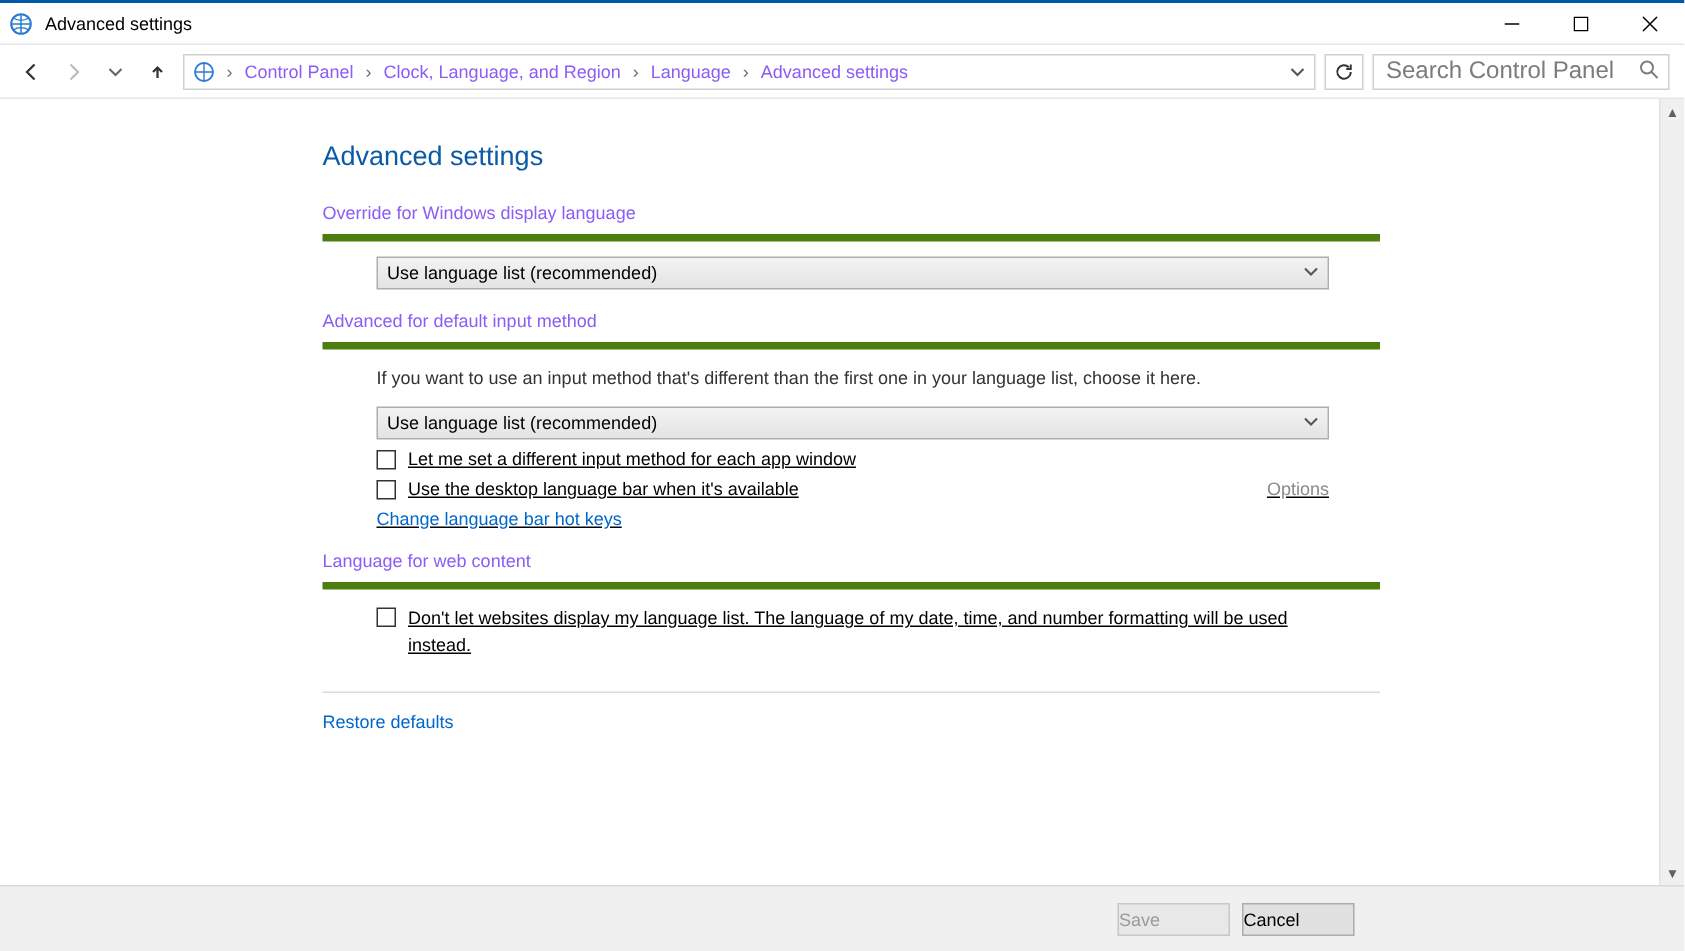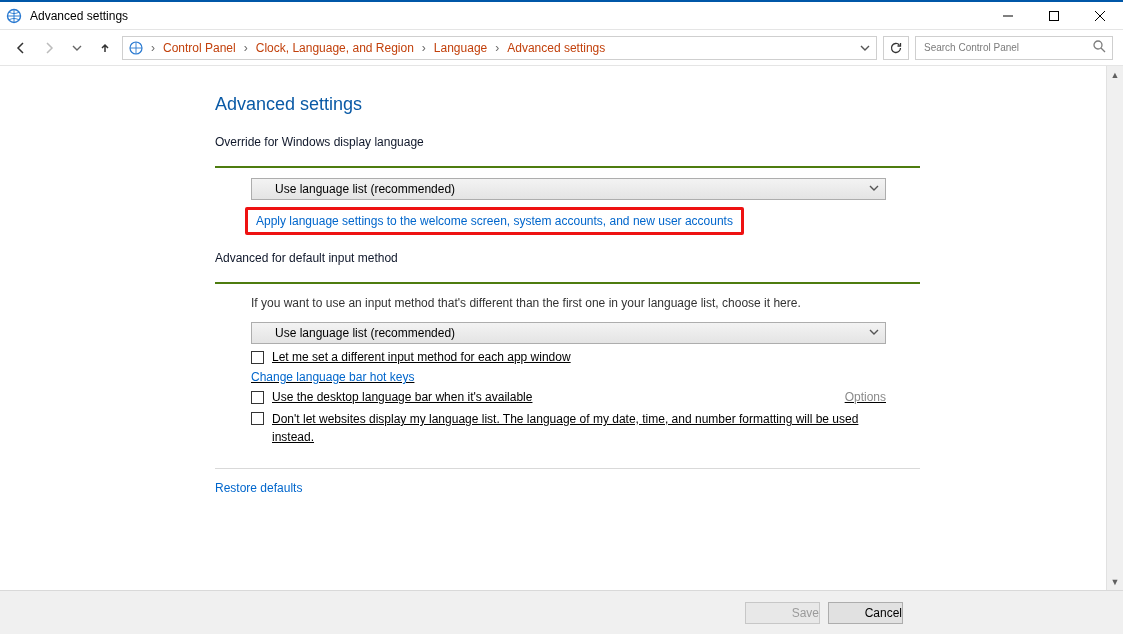--- a/index.html
+++ b/index.html
@@ -53,40 +53,40 @@
     flex:1;
     height:24px;
     border:1px solid #cfcfcf;
     display:flex; align-items:center;
     padding:0 4px;
     gap:2px;
     background:#fff;
     min-width:0;
   }
   .addr-icon { width:18px; height:18px; display:flex;align-items:center;justify-content:center; margin-right:2px;}
-  .crumb { color:#c2410c; padding:0 4px; white-space:nowrap; }
+  .crumb { color:#8b5cf6; padding:0 4px; white-space:nowrap; }
   .crumb-sep { color:#6b6b6b; padding:0 2px; }
   .addr-right { margin-left:auto; display:flex; align-items:center; gap:6px; color:#555; padding-right:2px;}
   .refresh-btn {
     width:26px; height:24px;
     border:1px solid #cfcfcf;
     display:flex; align-items:center; justify-content:center;
     background:#fff;
   }
   .searchbox {
     width:198px; height:24px;
     border:1px solid #cfcfcf;
     display:flex; align-items:center;
     padding:0 6px;
     color:#6d6d6d;
     background:#fff;
     position:relative;
   }
   .searchbox input {
-    border:0; outline:0; width:100%; font-size:10px;
+    border:0; outline:0; width:100%; font-size:16px;
     color:#1d4ed8;
   }
   .searchbox input::placeholder { color:#7c7c7c; }
   .searchbox .mag { position:absolute; right:6px; color:#7c7c7c; }
 
   
   .content-wrap {
     position:absolute; top:66px; left:0; right:0; bottom:44px;
     overflow:hidden;
   }
@@ -109,33 +109,33 @@
     margin: 28px 0 0 215px;
   }
   .page-title {
     color:#0a5aa6;
     font-size:18px;
     font-weight:400;
     margin:0 0 20px 0;
   }
   .section-head {
     font-size:12px;
-    color:#0f172a;
-    padding-bottom:17px;
-    border-bottom:2px solid #4d7c0f;
+    color:#8b5cf6;
+    padding-bottom:7px;
+    border-bottom:5px solid #4d7c0f;
     margin: 14px 0 10px 0;
   }
   .indent { margin-left: 36px; width: 635px; }
   .desc { color:#333; margin:6px 0 10px 0; line-height:1.5; }
   .dropdown {
     width:635px; height:22px;
     border:1px solid #adadad;
     background: linear-gradient(#f3f3f3,#e4e4e4);
     display:flex; align-items:center;
-    padding:0 23px;
+    padding:0 6px;
     position:relative;
     font-size:12px;
     color:#000;
   }
   .dropdown .chev {
     position:absolute; right:6px; color:#555;
   }
   .link { color:#0066cc; cursor:pointer; }
   .highlight-box {
     border:3px solid #e11; border-radius:2px;
@@ -159,21 +159,21 @@
     background:#f0f0f0;
     border-top:1px solid #d9d9d9;
     display:flex; align-items:center; justify-content:flex-end;
     padding-right:220px;
     gap:8px;
   }
   .btn {
     width:75px; height:22px;
     border:1px solid #adadad;
     background:#e1e1e1;
-    display:flex; align-items:center; justify-content:flex-end;
+    display:flex; align-items:center; justify-content:flex-start;
     font-size:12px;
   }
   .btn.disabled { color:#9b9b9b; background:#e8e8e8; border-color:#c7c7c7;}
 </style>
 </head>
 <body>
 
 <div class="top-accent"></div>
 
 <div class="titlebar">
@@ -273,25 +273,20 @@
       <div class="section-head">Override for Windows display language</div>
       <div class="indent">
         <div class="dropdown">
           <span>Use language list (recommended)</span>
           <span class="chev">
             <svg width="10" height="10" viewBox="0 0 10 10">
                 <path d="M1 3l4 4 4-4" fill="none" stroke="#555" stroke-width="1.4"></path>
               </svg>
           </span>
         </div>
-        <div>
-          <span class="highlight-box">
-            <span class="link">Apply language settings to the welcome screen, system accounts, and new user accounts</span>
-          </span>
-        </div>
       </div>
 
       
       <div class="section-head">Advanced for default input method</div>
       <div class="indent">
         <div class="desc">If you want to use an input method that's different than the first one in your language list, choose it here.</div>
         <div class="dropdown">
           <span>Use language list (recommended)</span>
           <span class="chev">
             <svg width="10" height="10" viewBox="0 0 10 10">
@@ -300,31 +295,32 @@
           </span>
         </div>
       </div>
 
       
       <div class="indent">
         <div class="row">
           <div class="checkbox"></div>
           <span>Let me set a different input method for each app window</span>
         </div>
-        <div class="row">
-          <span class="link">Change language bar hot keys</span>
-        </div>
         <div class="row flex-row">
           <div class="checkbox"></div>
           <span>Use the desktop language bar when it's available</span>
           <span class="options-link">Options</span>
         </div>
+        <div class="row">
+          <span class="link">Change language bar hot keys</span>
+        </div>
       </div>
 
       
+      <div class="section-head" style="margin-top:14px">Language for web content</div>
       <div class="indent">
         <div class="row" style="align-items:flex-start">
           <div class="checkbox" style="margin-top:2px"></div>
           <span style="line-height:1.5">Don't let websites display my language list. The language of my date, time, and number formatting will be used instead.</span>
         </div>
       </div>
 
       <div class="thin-div"></div>
       <span class="link">Restore defaults</span>
     </div>

